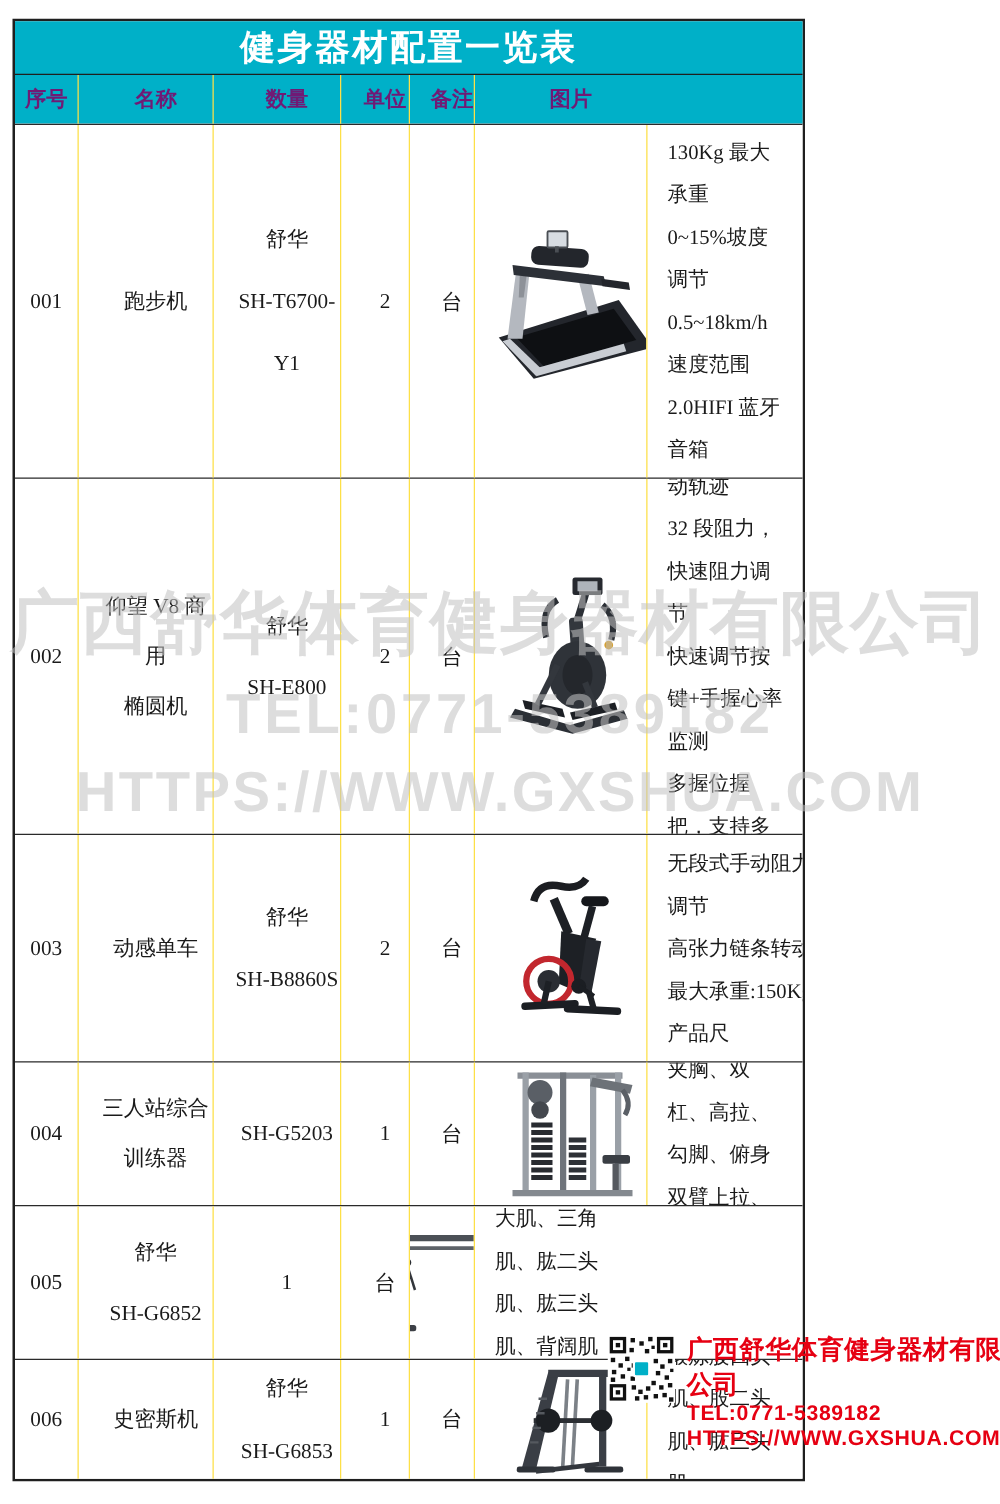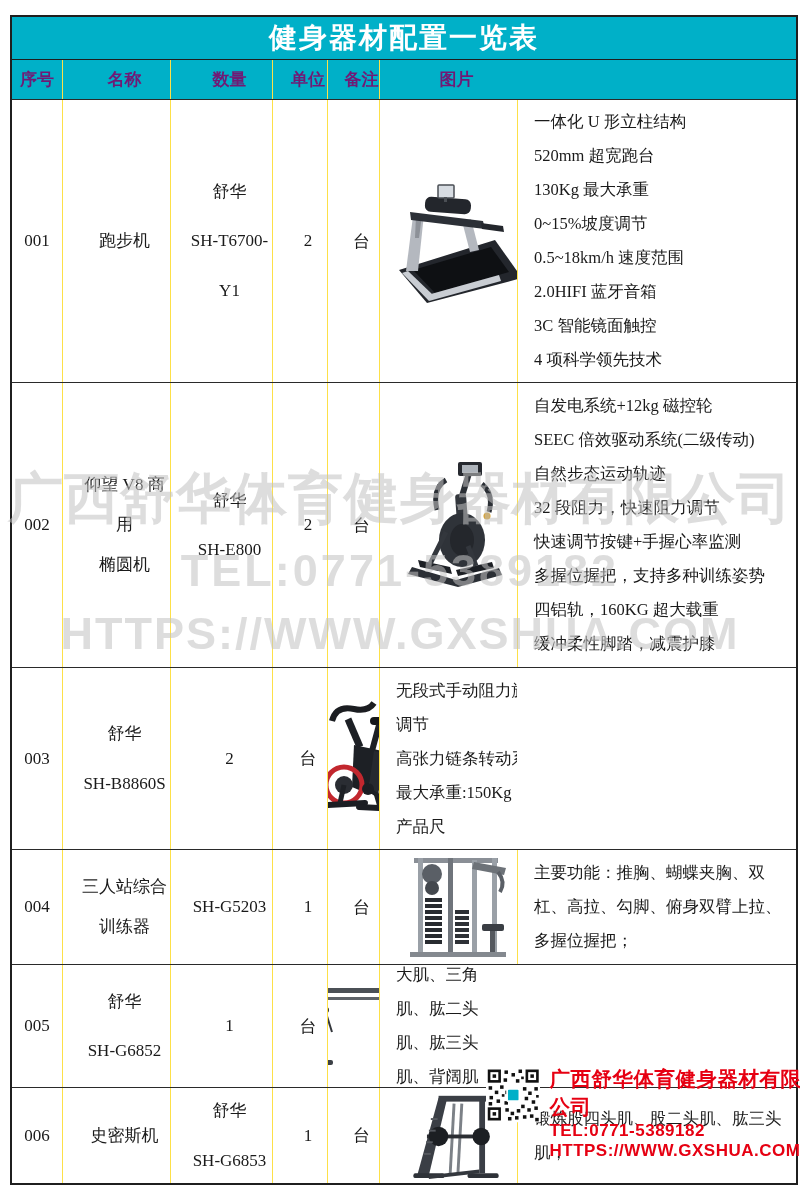--- a/index.html
+++ b/index.html
@@ -2,21 +2,21 @@
 <html><head>
 <meta charset="utf-8">
 <style>
   * { margin:0; padding:0; box-sizing:border-box; }
   body { background:#ffffff; }
   .page {
     position:relative; width:800px; height:1203px; background:#ffffff;
     overflow:hidden; font-family:"Liberation Serif", serif; color:#1a1a1a;
   }
   .equip-table {
-    position:absolute; left:10px; top:15px; width:788px;
+    position:absolute; left:10px; top:15px; width:634px;
     border:2px solid #1f1f1f; background:#fff;
   }
   .title-bar {
     height:43px; background:#00b0c8; display:flex; align-items:center; justify-content:center;
     border-bottom:1px solid #1f1f1f;
     font-family:"Liberation Sans", sans-serif; font-weight:bold; font-size:28px; color:#ffffff;
     letter-spacing:2px;
   }
   .grid-row {
     display:grid;
@@ -141,20 +141,21 @@
 自然步态运动轨迹
 32 段阻力，快速阻力调节
 快速调节按键+手握心率监测
 多握位握把，支持多种训练姿势
 四铝轨，160KG 超大载重
 缓冲柔性脚踏，减震护膝</div>
     </div>
 
     <div class="grid-row data-row r3">
       <div class="cell">003</div>
+      <div class="cell c-name">动感单车</div>
       <div class="cell c-model">舒华
 SH-B8860S</div>
       <div class="cell">2</div>
       <div class="cell">台</div>
       <div class="cell c-pic">
         <svg width="102" height="124" viewBox="0 0 102 124">
           <path d="M22,24 q4,-16 22,-12 q14,3 20,-6" stroke="#1b1d21" stroke-width="6" fill="none"></path>
           <path d="M38,22 L50,50" stroke="#1d2025" stroke-width="7"></path>
           <rect x="60" y="20" width="22" height="8" rx="4" fill="#15171b"></rect>
           <path d="M69,28 L62,54" stroke="#1d2025" stroke-width="6"></path>

